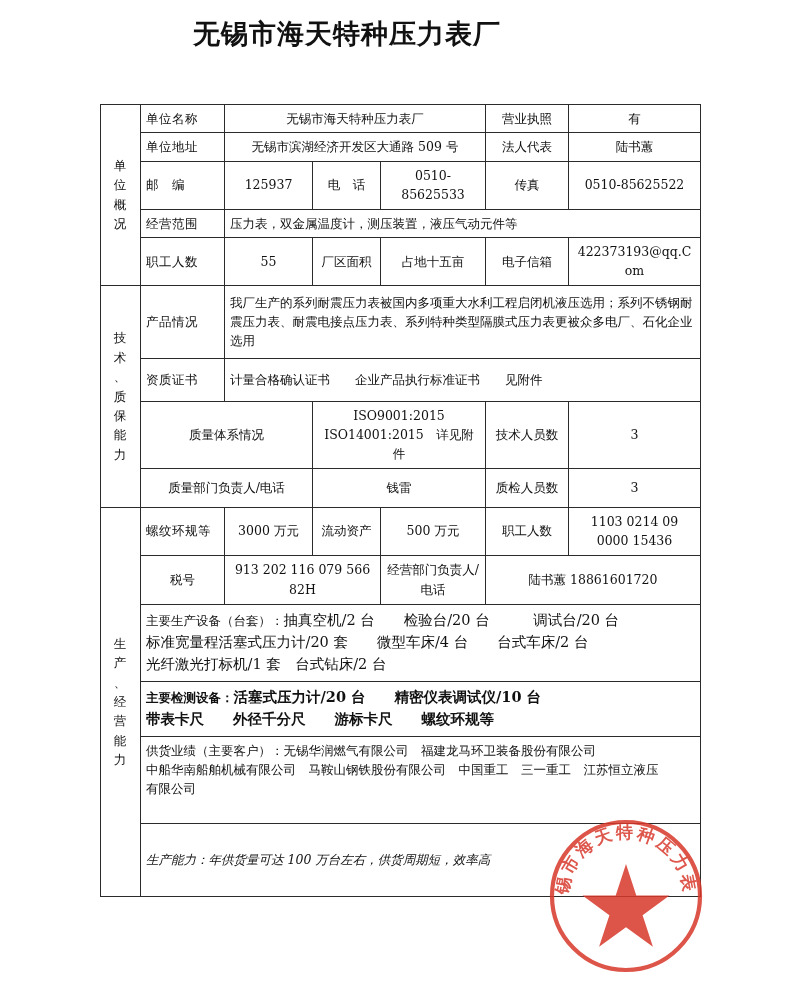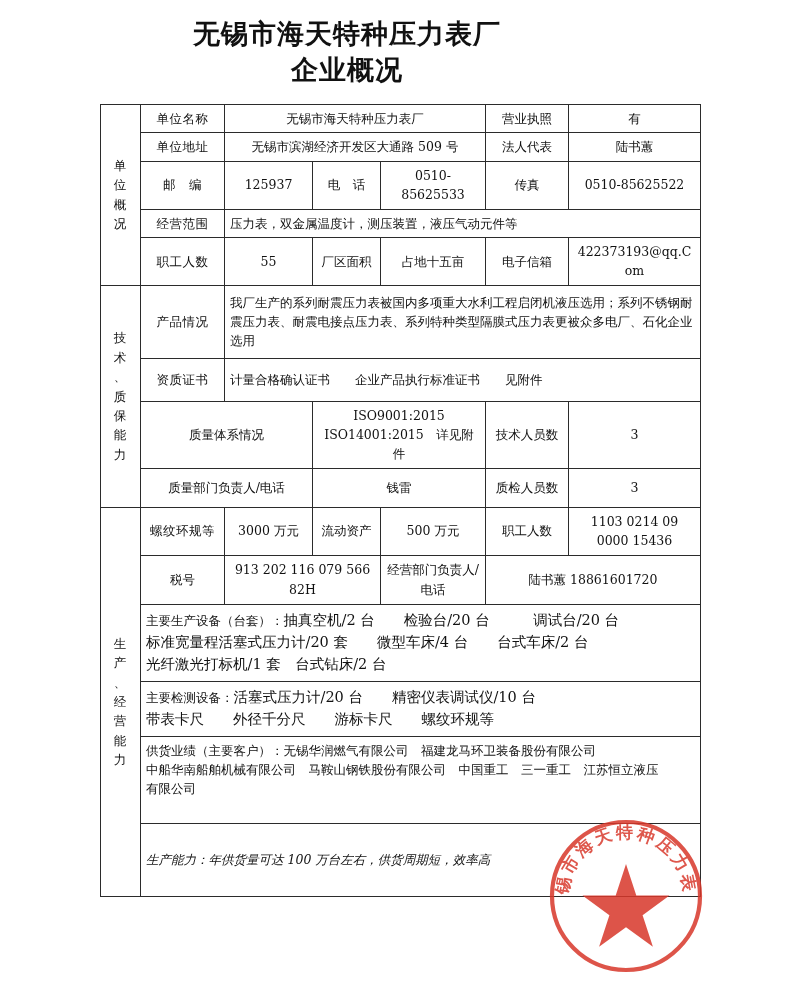--- a/index.html
+++ b/index.html
@@ -62,21 +62,21 @@
   .vlabel {
     text-align: center;
     font-size: 13px;
     line-height: 1.5;
     letter-spacing: 1px;
     padding: 6px 2px;
   }
   .vlabel span {
     display: block;
   }
-  .lbl { text-align: center; letter-spacing: 0.5px; }
+  .lbl { text-align: left; letter-spacing: 0.5px; }
   .multi { line-height: 1.75; }
   .tall  { height: 64px; }
 
   .blockcell {
     text-align: left;
     padding: 7px 9px;
     line-height: 1.82;
     font-size: 12.5px;
   }
   .blockcell .hd { font-size: 12.5px; }
@@ -94,21 +94,20 @@
   }
   .stamp svg { display: block; }
 </style>
 </head>
 <body>
 
 <div class="page">
 
   <div class="title-block">
     <div class="title-line">无锡市海天特种压力表厂</div>
-    <div class="title-line">企业概况</div>
   </div>
 
   <div class="tbl-wrap">
     <table class="doc">
       <colgroup>
         <col style="width:40px">
         <col style="width:84px">
         <col style="width:88px">
         <col style="width:68px">
         <col style="width:105px">
@@ -229,21 +228,21 @@
 
         <tr>
           <td class="blockcell" colspan="6" style="height:68px;vertical-align:top;">
             <div><span class="hd">主要生产设备（台套）：</span><span class="em">抽真空机/2 台　　检验台/20 台　　　调试台/20 台</span></div>
             <div class="em">标准宽量程活塞式压力计/20 套　　微型车床/4 台　　台式车床/2 台</div>
             <div class="em">光纤激光打标机/1 套　台式钻床/2 台</div>
           </td>
         </tr>
 
         <tr>
-          <td class="blockcell" colspan="6" style="height:46px;vertical-align:top;">
+          <td class="blockcell" colspan="6" style="height:46px;vertical-align:top;font-weight:bold;">
             <div><span class="hd">主要检测设备：</span><span class="em">活塞式压力计/20 台　　精密仪表调试仪/10 台</span></div>
             <div class="em">带表卡尺　　外径千分尺　　游标卡尺　　螺纹环规等</div>
           </td>
         </tr>
 
         <tr>
           <td class="blockcell" colspan="6" style="height:78px;vertical-align:top;">
             <div>供货业绩（主要客户）：无锡华润燃气有限公司　福建龙马环卫装备股份有限公司</div>
             <div>中船华南船舶机械有限公司　马鞍山钢铁股份有限公司　中国重工　三一重工　江苏恒立液压</div>
             <div>有限公司</div>

